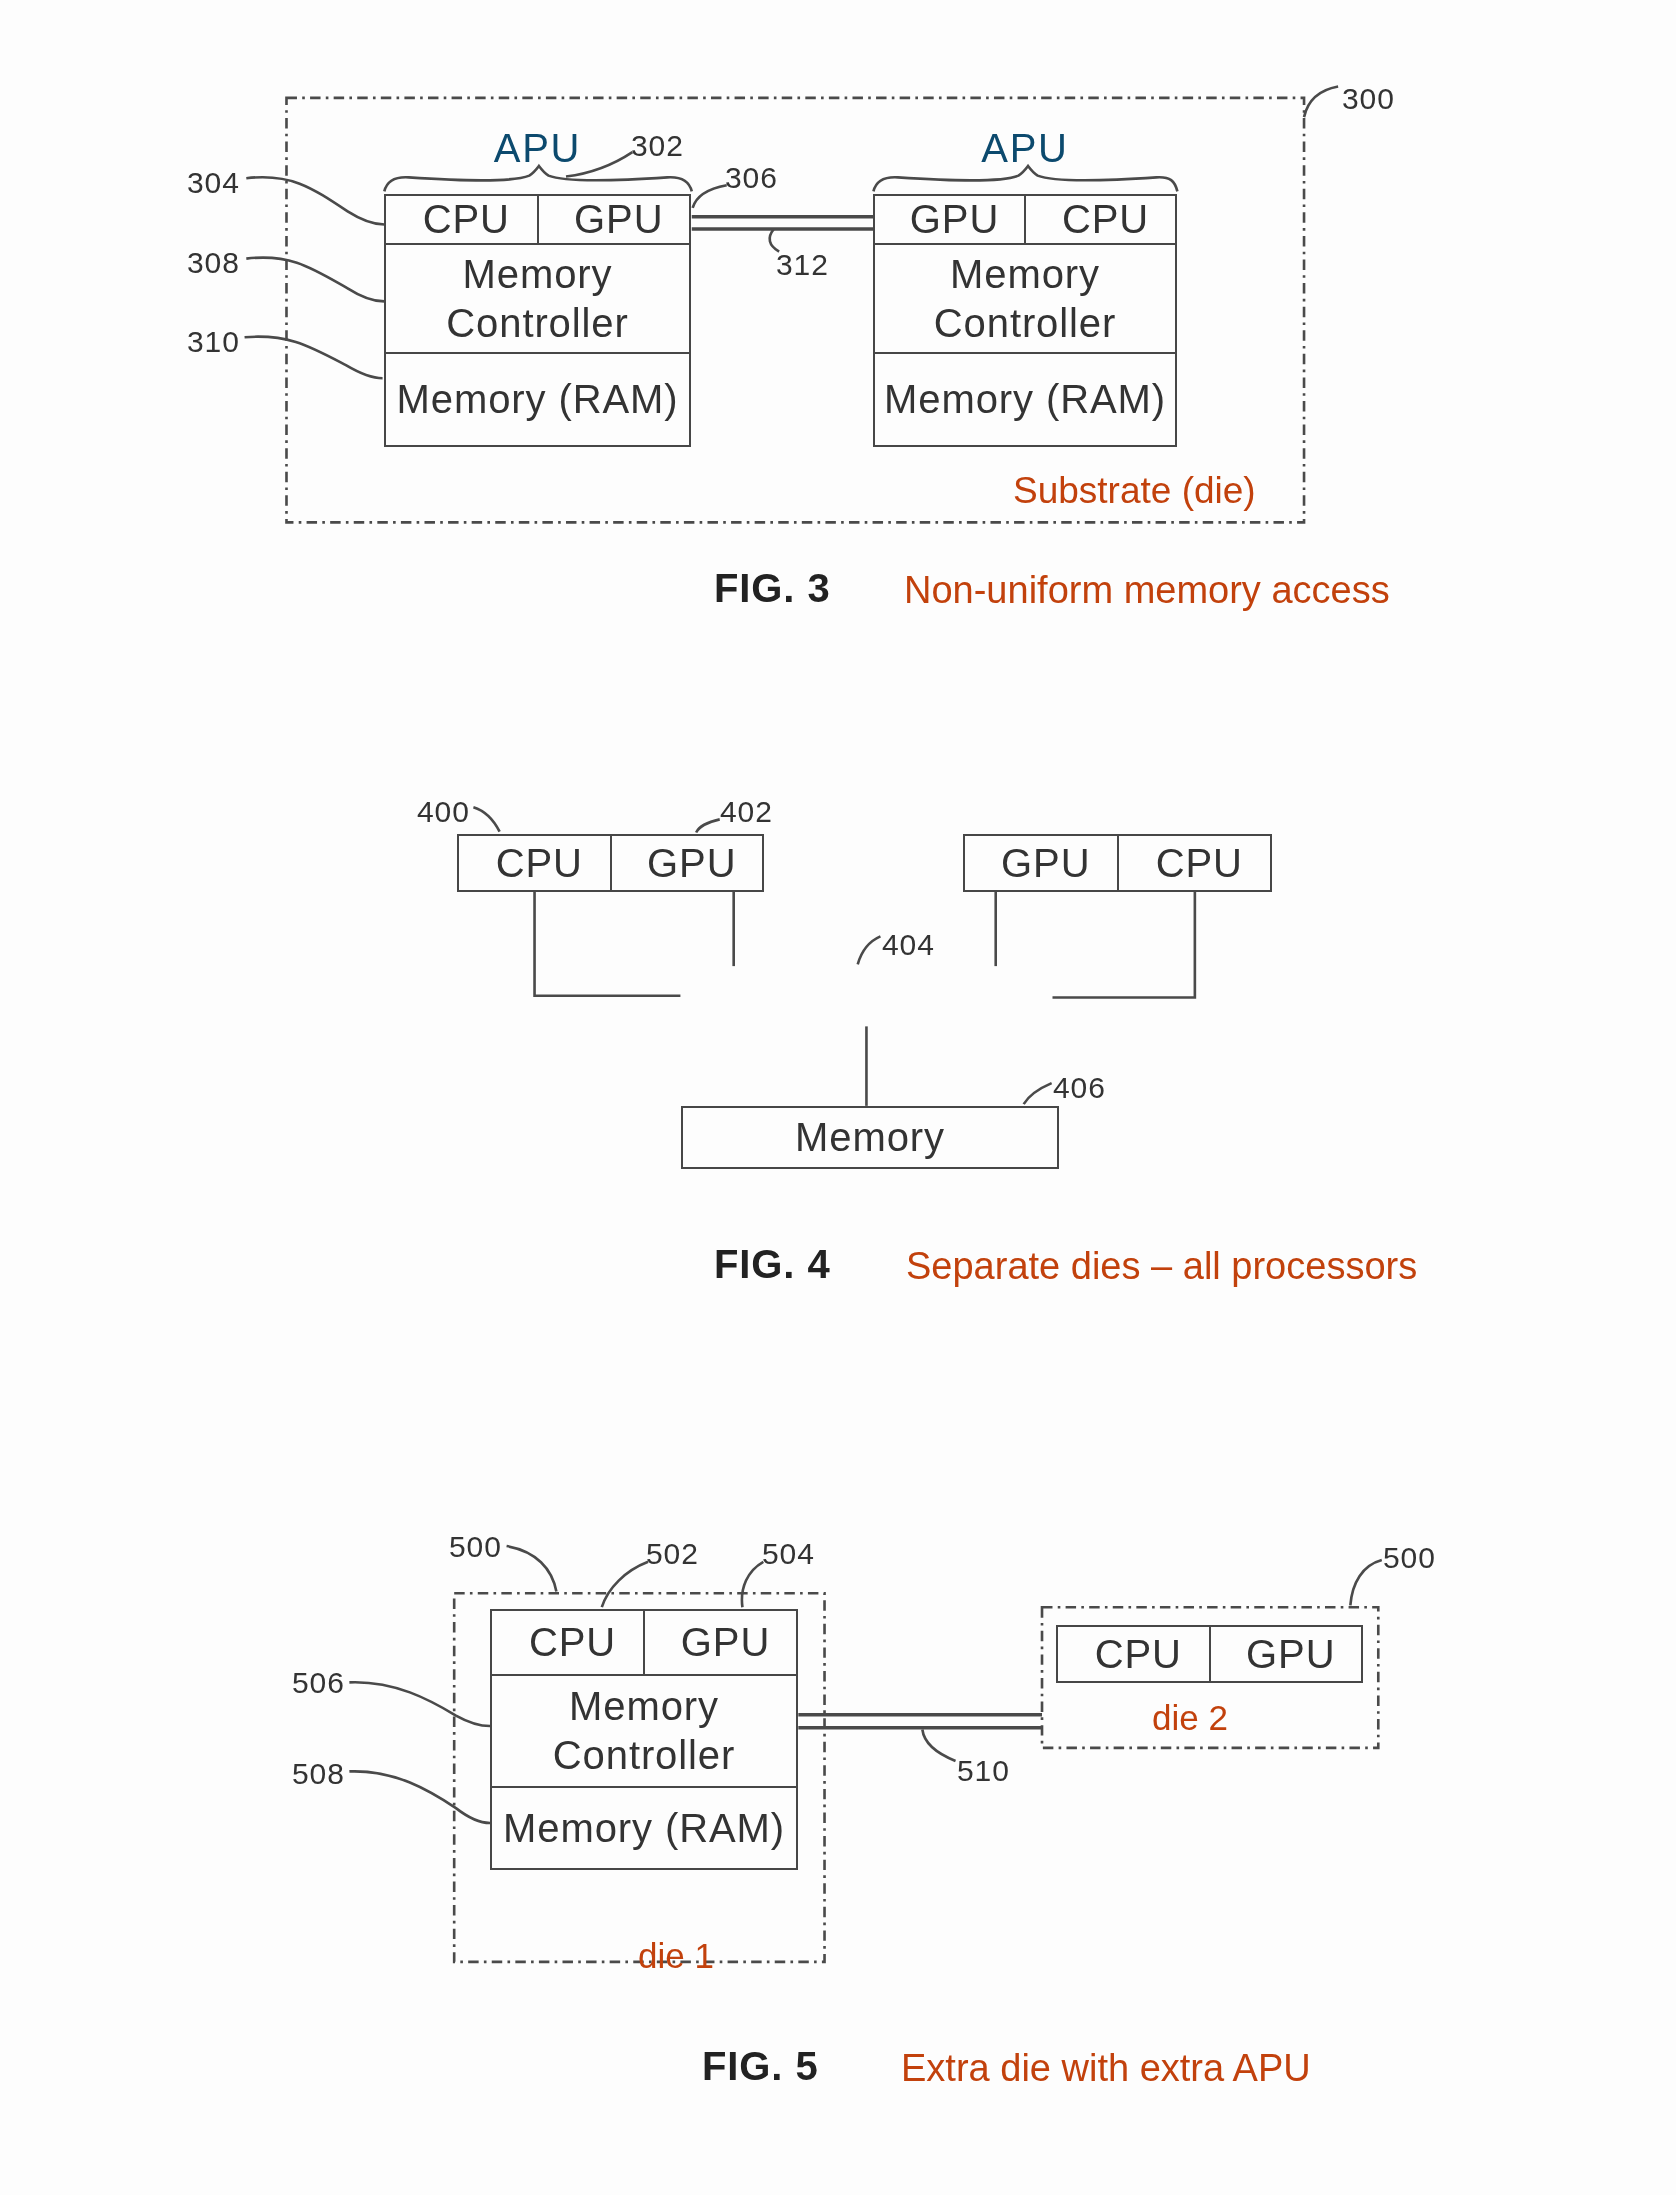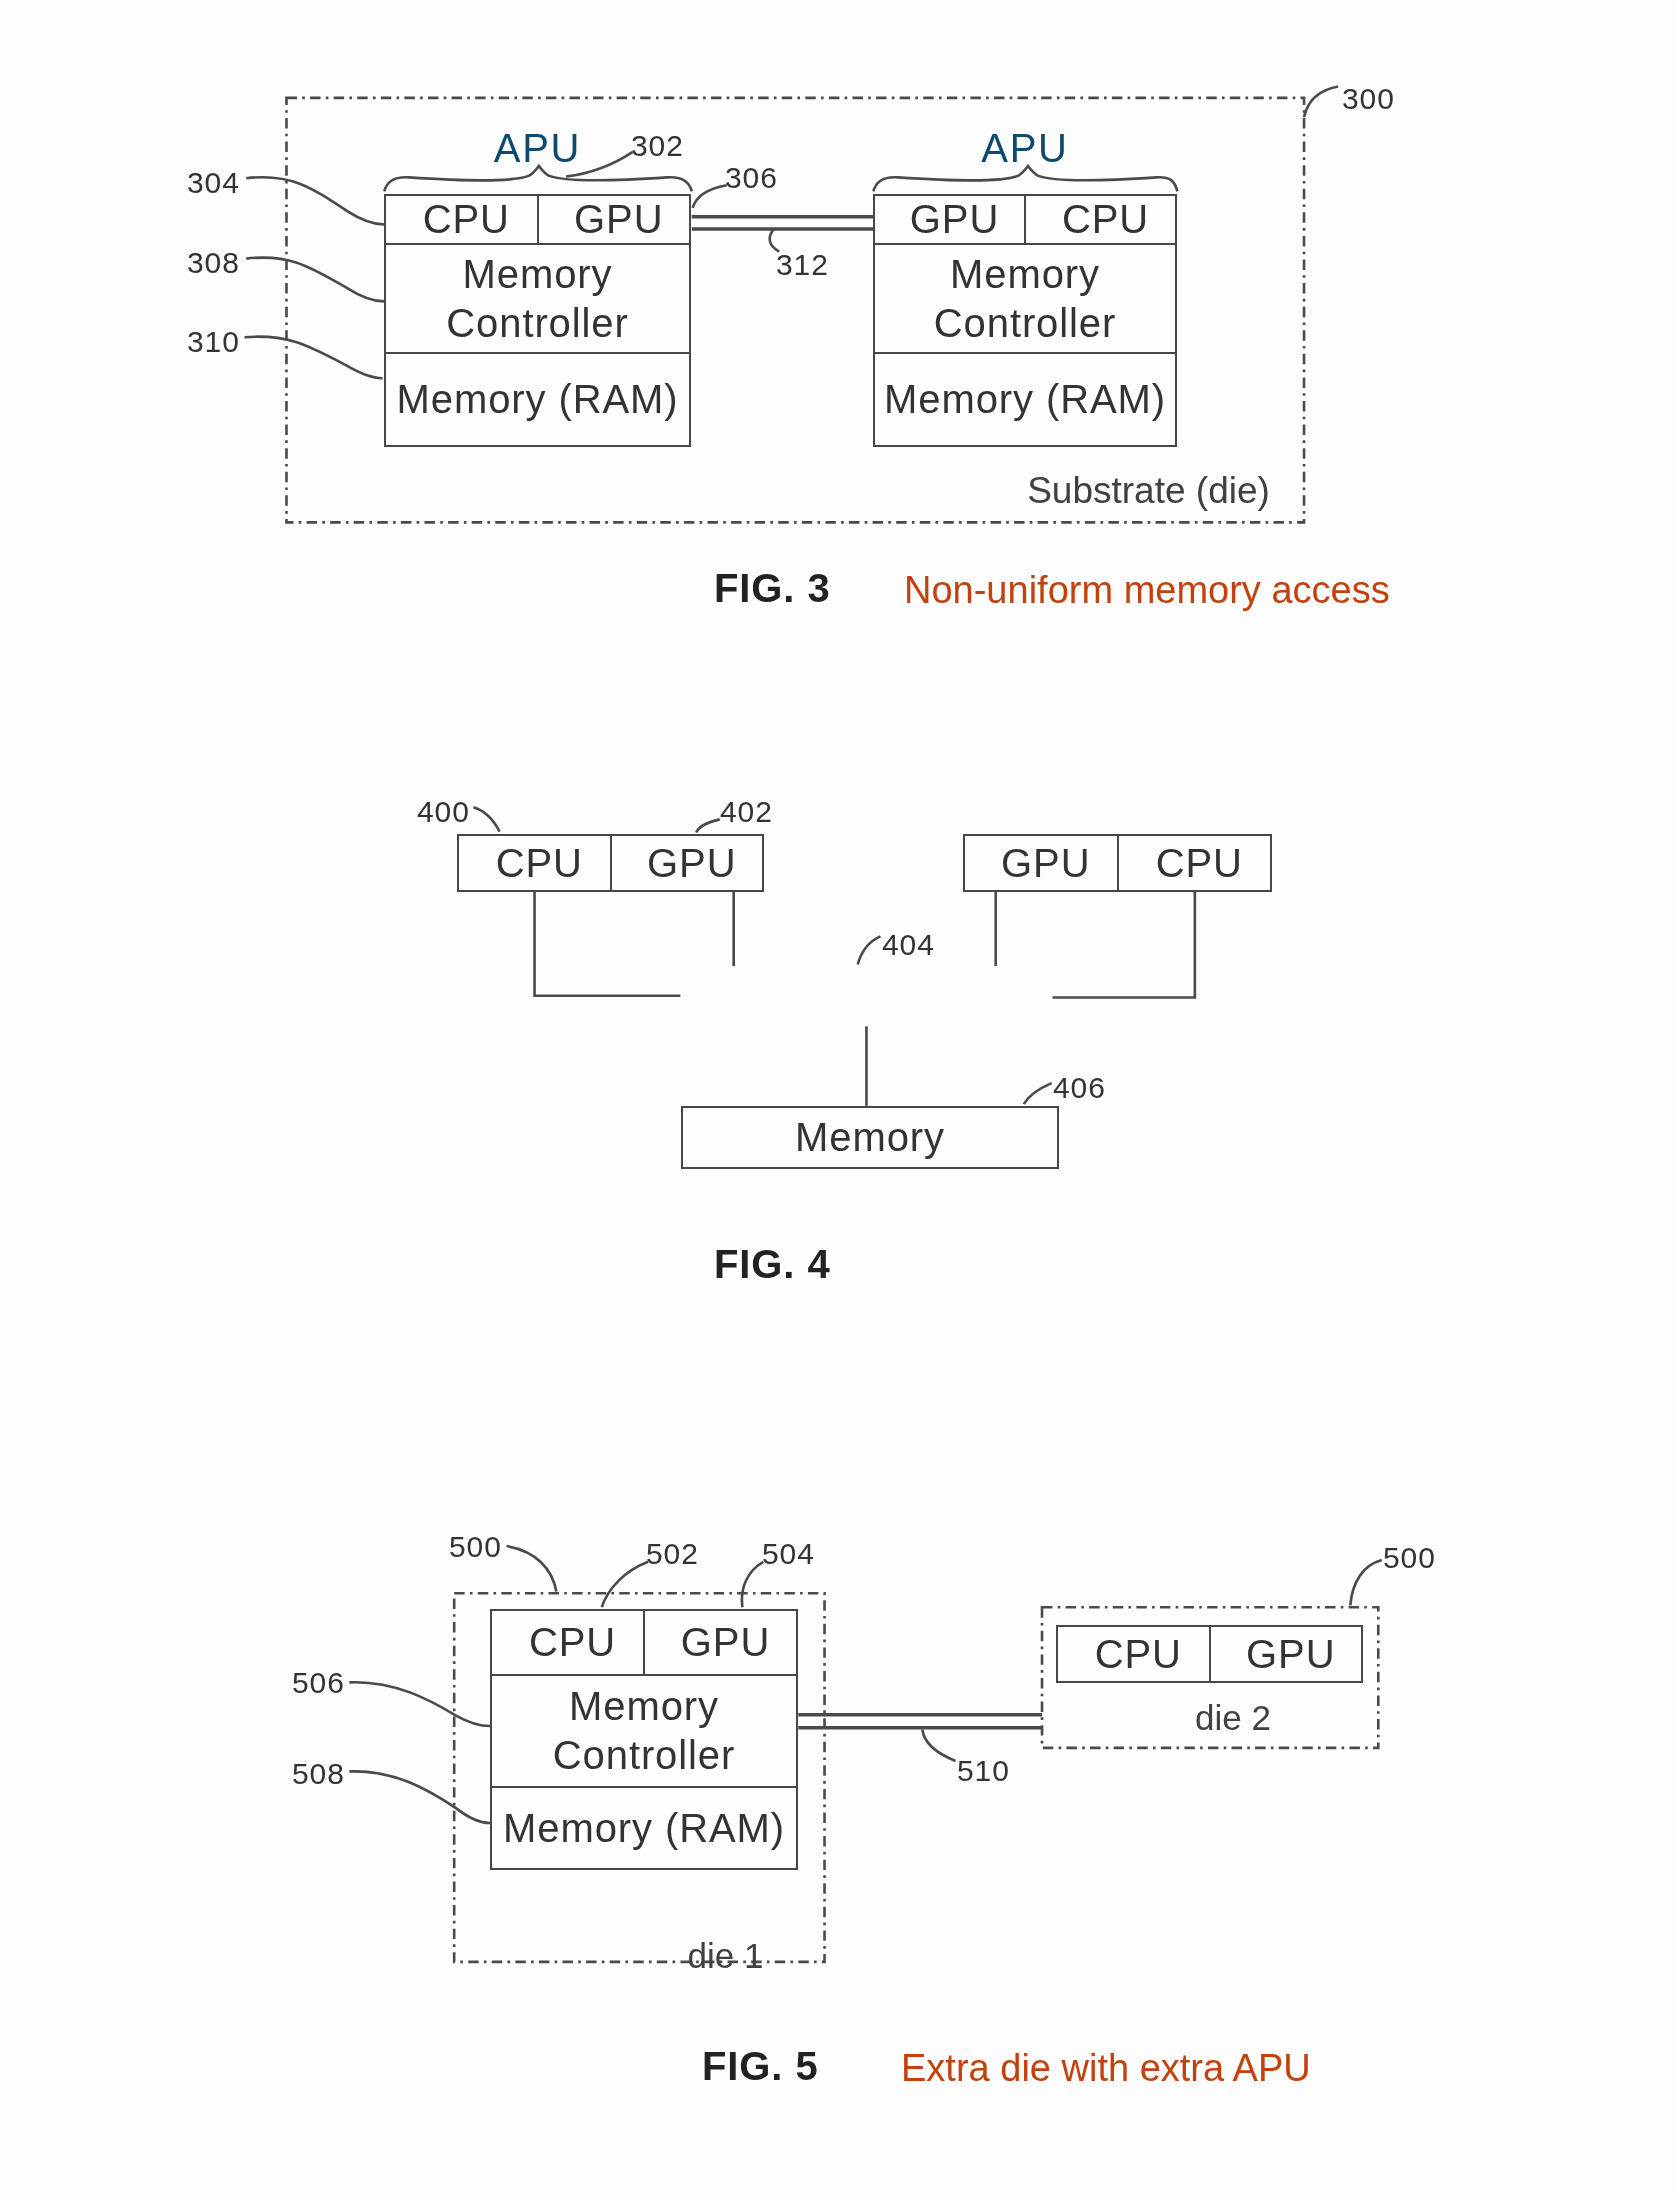--- a/index.html
+++ b/index.html
@@ -17,21 +17,21 @@
   .cell + .cell{border-left:2.6px solid #474747;}
   .rule-top{border-top:2.6px solid #474747;}
   .vcenter{display:flex;align-items:center;justify-content:center;}
   .stack{display:flex;flex-direction:column;align-items:center;justify-content:center;}
   .lbl{font-size:40px;letter-spacing:0.9px;color:#333333;white-space:nowrap;}
   .lbl .line{display:block;text-align:center;line-height:49px;}
   .apu-title{position:absolute;font-size:40px;color:#0c4a6e;text-align:center;letter-spacing:1.7px;}
   .ref{position:absolute;font-size:30px;color:#333333;letter-spacing:0.9px;white-space:nowrap;}
   .cap-fig{position:absolute;font-size:40px;font-weight:bold;color:#222222;letter-spacing:0.9px;white-space:nowrap;}
   .cap-txt{position:absolute;font-size:38px;color:#c2410c;white-space:nowrap;}
-  .side-lbl{position:absolute;font-size:37px;color:#404040;text-align:center;white-space:nowrap;}
+  .side-lbl{position:absolute;font-size:37px;color:#c2410c;text-align:left;white-space:nowrap;}
 </style>
 </head>
 <body>
 
 <div class="page">
 
   <svg class="overlay" width="1677" height="2196" viewBox="0 0 1920 2514">
     <g fill="none" stroke="#4a4a4a" stroke-width="3">
 
       <rect x="328" y="112" width="1165" height="486" stroke-dasharray="12 6 3 6"></rect>
@@ -129,20 +129,21 @@
     <div class="cell lbl">CPU</div>
   </div>
   <div class="box vcenter lbl" style="left:681px;top:1106px;width:378px;height:63px;flex-direction:row;">Memory</div>
 
   <div class="ref" style="left:417px;top:795px;">400</div>
   <div class="ref" style="left:720px;top:795px;">402</div>
   <div class="ref" style="left:882px;top:928px;">404</div>
   <div class="ref" style="left:1053px;top:1071px;">406</div>
 
   <div class="cap-fig" style="left:714px;top:1242px;">FIG. 4</div>
+  <div class="cap-txt" style="left:906px;top:1245px;">Separate dies – all processors</div>
 
   <div class="box" style="left:490px;top:1609px;width:308px;height:261px;">
     <div class="cells" style="height:63px;">
       <div class="cell lbl">CPU</div>
       <div class="cell lbl">GPU</div>
     </div>
     <div class="rule-top stack lbl" style="height:110px;">
       <span class="line">Memory</span>
       <span class="line">Controller</span>
     </div>

